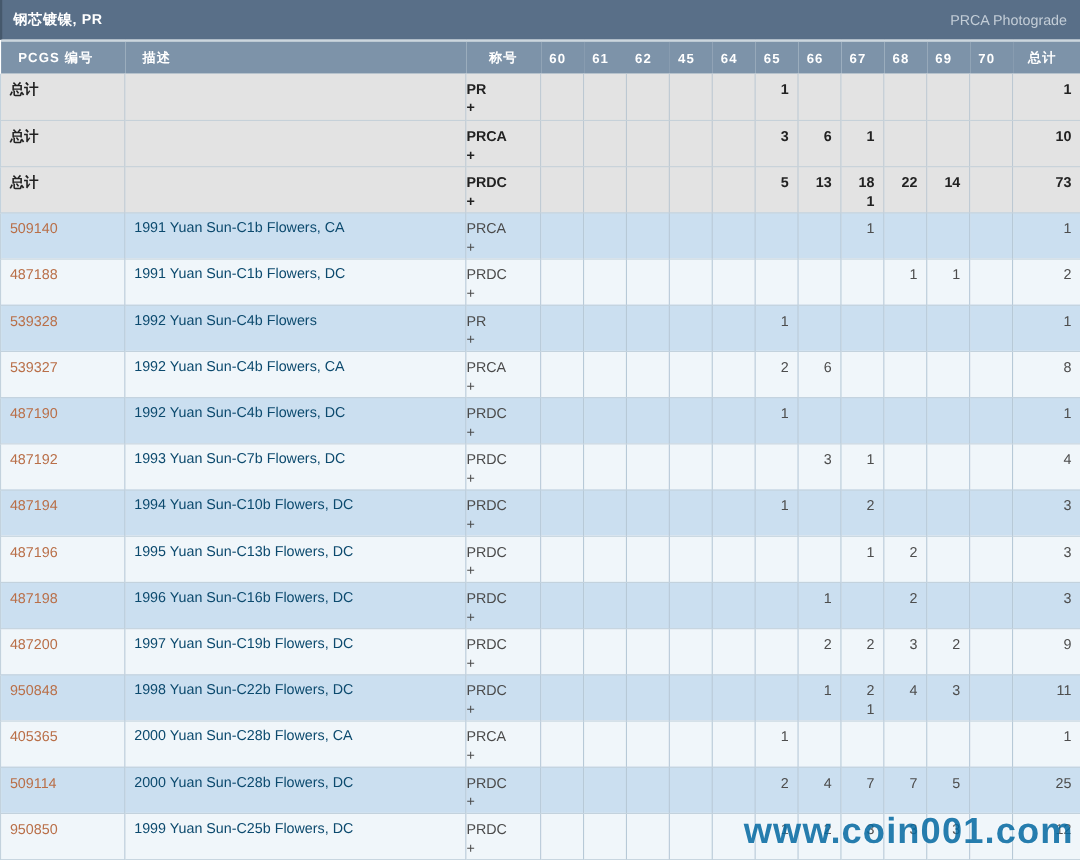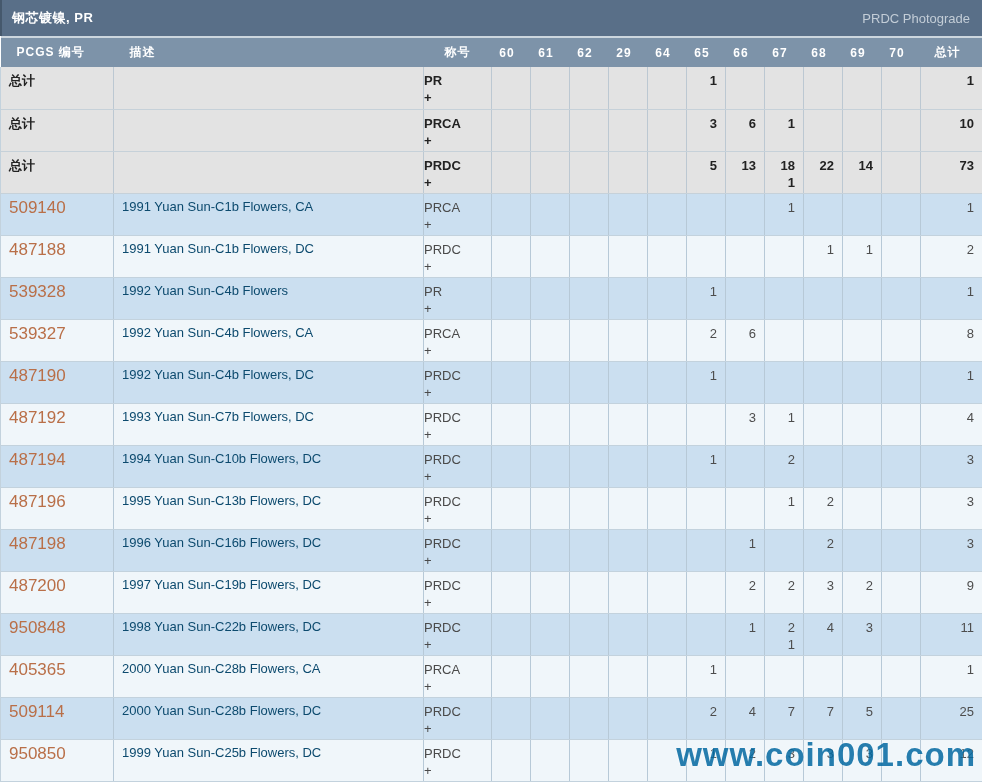--- a/index.html
+++ b/index.html
@@ -40,39 +40,39 @@
   .c-num  { text-align: right; color: #4d4d4d; }
   .c-num .l1, .c-num .l2 { padding-right: 8px; }
 
   .row-blue  { background: #cbdff0; }
   .row-light { background: #f0f6fa; }
   .row-total { background: #e3e3e3; }
   .row-total td { border-right-color: #bcc8d2; border-bottom-color: #c6d1d9; }
   .row-total .c-desig, .row-total .c-num, .row-total .lbl { font-weight: bold; color: #222222; }
   .lbl { font-size: 13px; color: #222222; }
 
-  a.pcgs-link { color: #b96f48; text-decoration: none; font-size: 17px; }
+  a.pcgs-link { color: #b96f48; text-decoration: none; font-size: 13px; }
 
   
   .watermark {
     position: absolute; right: 6px; top: 736px;
     font-size: 33px; font-weight: bold; letter-spacing: 1px;
     color: #0369a1; opacity: 0.85; white-space: nowrap;
     text-shadow: 0 0 2px rgba(255,255,255,0.6);
     pointer-events: none;
   }
 </style>
 </head>
 <body>
 
 <div class="page">
 
   <div class="title-bar">
     <span class="title">钢芯镀镍, PR</span>
-    <span class="right">PRDC Photograde</span>
+    <span class="right">PRCA Photograde</span>
   </div>
 
   <table class="pop">
     <colgroup>
       <col style="width:113px">
         <col style="width:310px">
         <col style="width:68px">
       <col style="width:39px">
         <col style="width:39px">
         <col style="width:39px">
@@ -87,21 +87,21 @@
       <col style="width:62px">
     </colgroup>
     <thead>
       <tr>
         <th class="a-left">PCGS 编号</th>
         <th class="a-left">描述</th>
         <th class="a-center">称号</th>
         <th class="a-right">60</th>
         <th class="a-right">61</th>
         <th class="a-right">62</th>
-        <th class="a-right">29</th>
+        <th class="a-right">45</th>
         <th class="a-right">64</th>
         <th class="a-right">65</th>
         <th class="a-right">66</th>
         <th class="a-right">67</th>
         <th class="a-right">68</th>
         <th class="a-right">69</th>
         <th class="a-right">70</th>
         <th class="a-right">总计</th>
       </tr>
     </thead>

